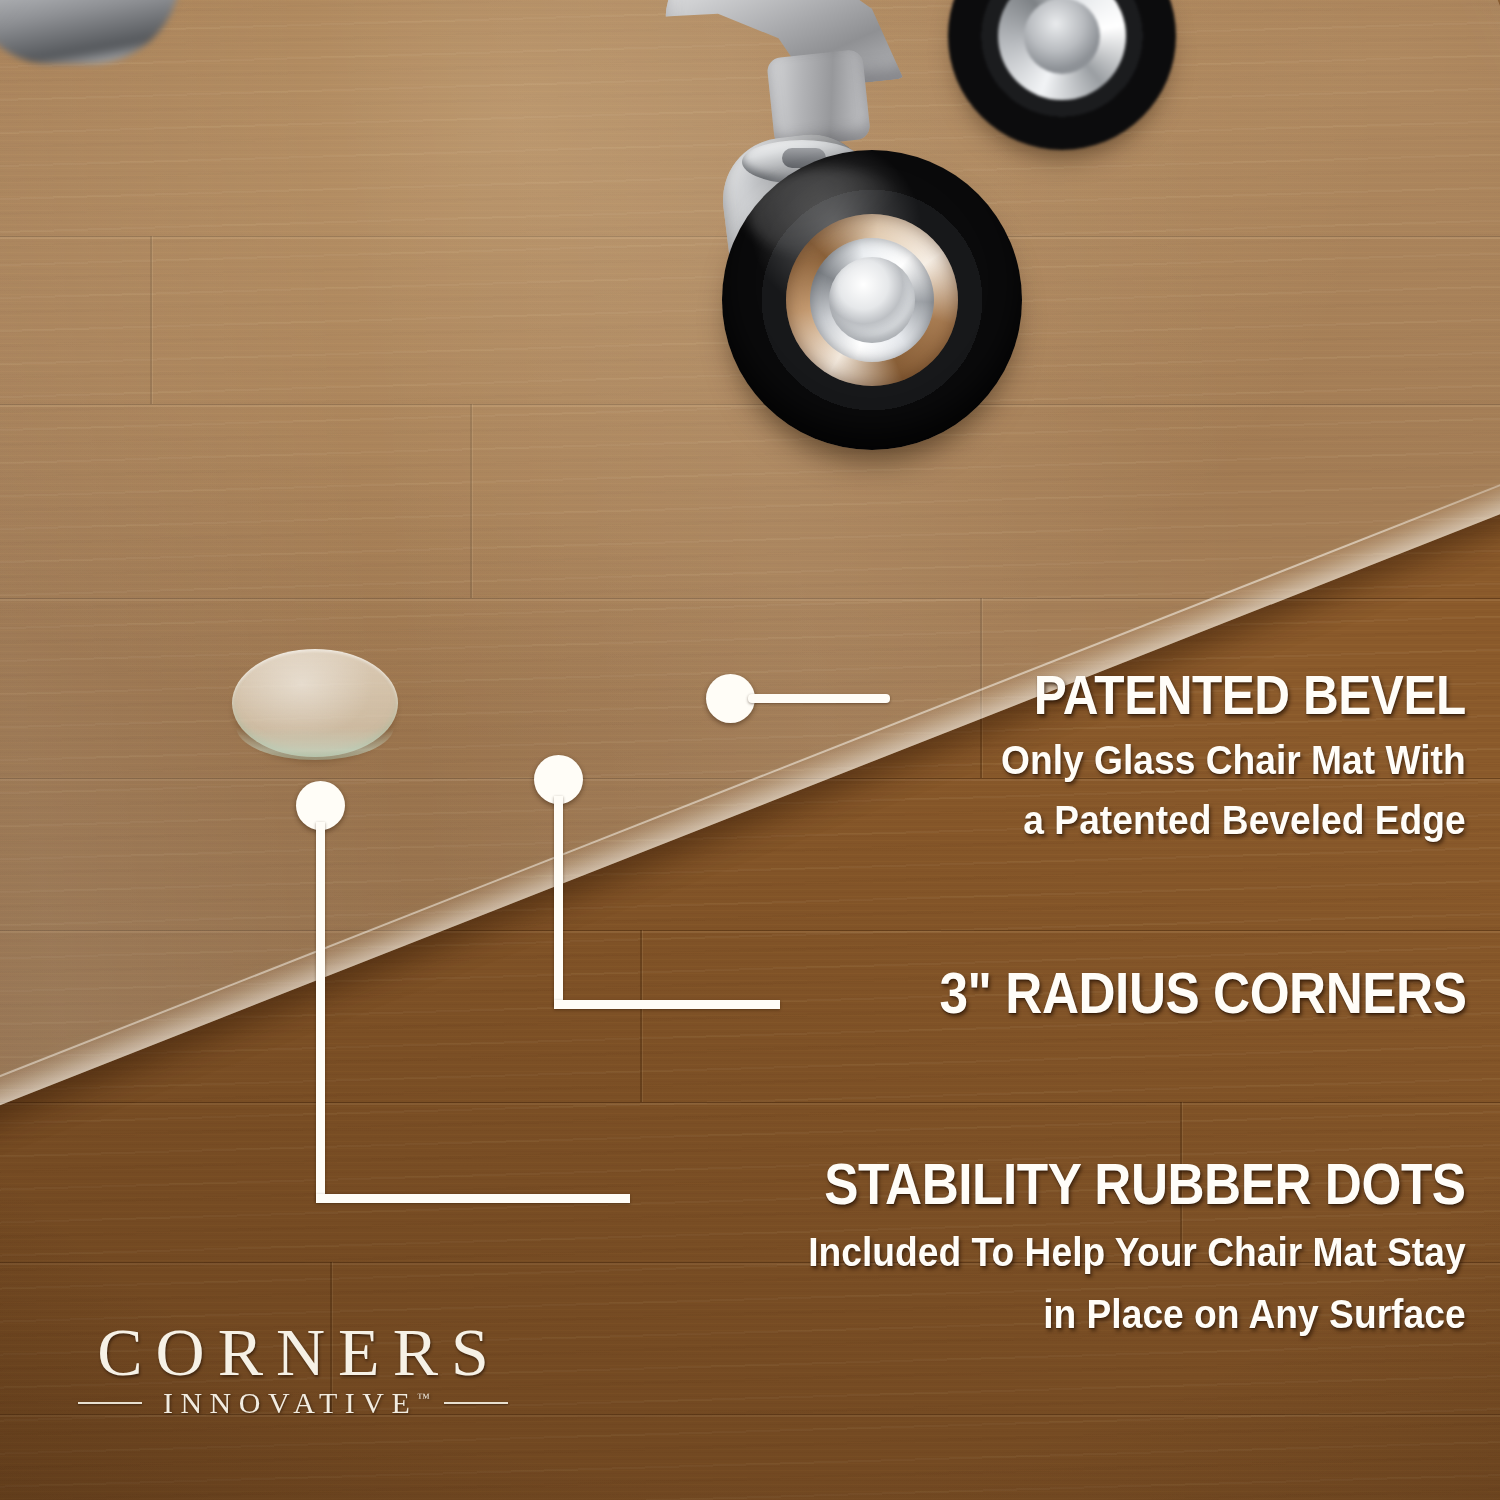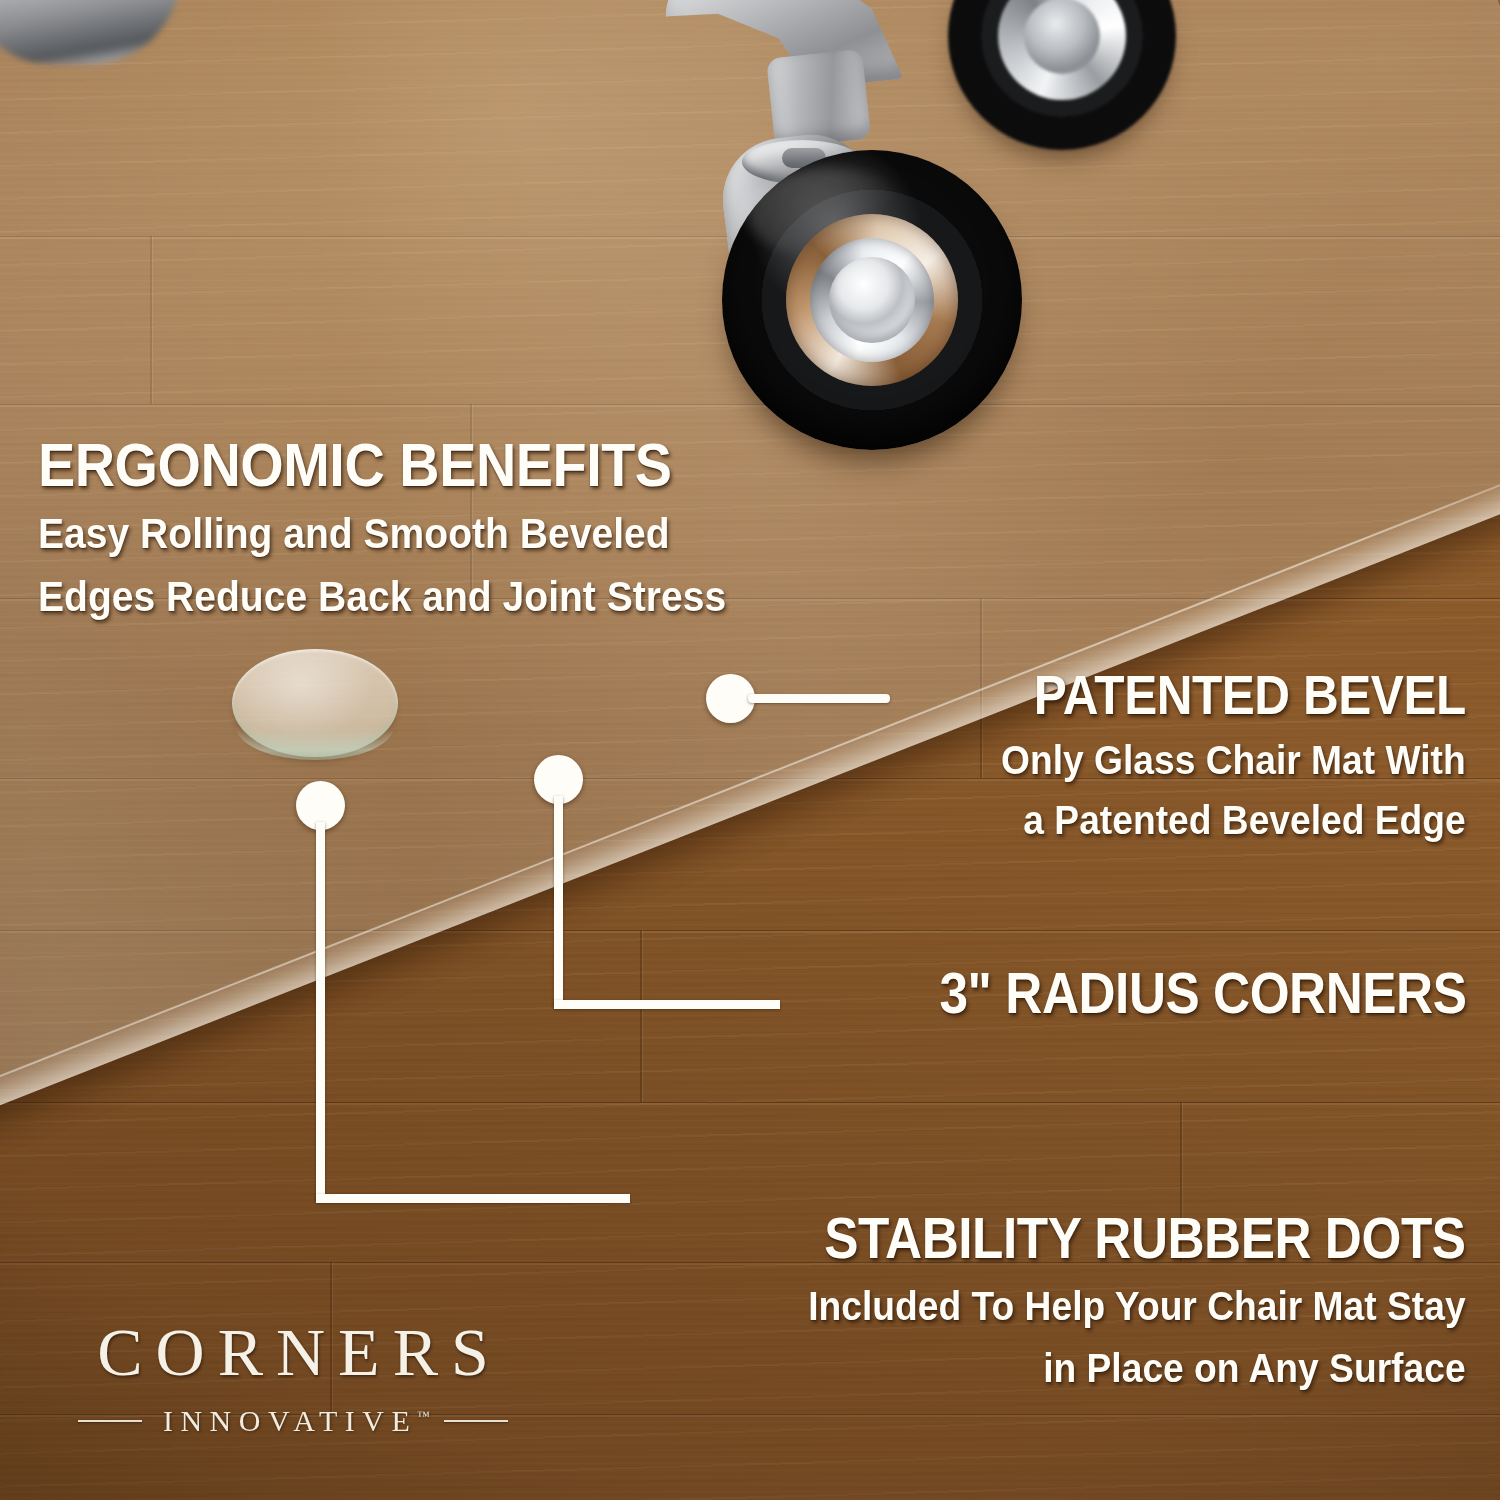--- a/index.html
+++ b/index.html
@@ -275,40 +275,39 @@
   #c-ergo .hl{font-size:62px;}
   #c-ergo .sub{font-size:42px;margin-top:14px;}
 
   #c-bevel{right:34px;top:668px;text-align:right;}
   #c-bevel .hl{font-size:55px;}
   #c-bevel .sub{font-size:40px;margin-top:14px;}
 
   #c-radius{right:34px;top:965px;text-align:right;}
   #c-radius .hl{font-size:57px;}
 
-  #c-dots{right:34px;top:1210px;text-align:right;}
+  #c-dots{right:34px;top:1156px;text-align:right;}
   #c-dots .hl{font-size:57px;}
   #c-dots .sub{font-size:40px;margin-top:16px;}
 
   
   #logo{position:absolute;left:78px;top:1318px;width:430px;}
   .logo-word{
     font-family:"Liberation Serif", serif;
     font-size:68px;
     font-weight:400;
     letter-spacing:13px;
     color:#f6f1e6;
     line-height:1;
     text-indent:13px;
     text-align:center;
     text-shadow:1px 2px 3px rgba(30,14,3,.6);
   }
   .logo-sub{
     display:flex;align-items:center;gap:14px;
-    margin-top:18px;
   }
   .logo-rule{flex:1;height:2px;background:#e8e0d0;box-shadow:0 1px 2px rgba(30,14,3,.5);}
   .logo-sub-word{
     font-family:"Liberation Serif", serif;
     font-size:30px;letter-spacing:7.5px;color:#f2ece0;
     text-indent:7px;white-space:nowrap;
     text-shadow:1px 1px 3px rgba(30,14,3,.55);
   }
   .logo-tm{font-size:13px;vertical-align:super;letter-spacing:0;}
 </style>
@@ -403,25 +402,20 @@
   <div class="leader" style="left:748px;top:694px;width:142px;height:9px;border-radius:4px;"></div>
 
   <div class="dot" style="left:534px;top:755px;width:49px;height:49px;"></div>
   <div class="leader" style="left:554px;top:796px;width:9px;height:210px;"></div>
   <div class="leader" style="left:554px;top:1000px;width:226px;height:9px;"></div>
 
   <div class="dot" style="left:296px;top:781px;width:49px;height:49px;"></div>
   <div class="leader" style="left:316px;top:822px;width:9px;height:378px;"></div>
   <div class="leader" style="left:316px;top:1194px;width:314px;height:9px;"></div>
 
-  <div class="callout" id="c-ergo">
-    <div class="hl">ERGONOMIC BENEFITS</div>
-    <div class="sub">Easy Rolling and Smooth Beveled</div>
-    <div class="sub">Edges Reduce Back and Joint Stress</div>
-  </div>
 
   <div class="callout" id="c-bevel">
     <div class="hl r">PATENTED BEVEL</div>
     <div class="sub r">Only Glass Chair Mat With</div>
     <div class="sub r">a Patented Beveled Edge</div>
   </div>
 
   <div class="callout" id="c-radius">
     <div class="hl r">3" RADIUS CORNERS</div>
   </div>

